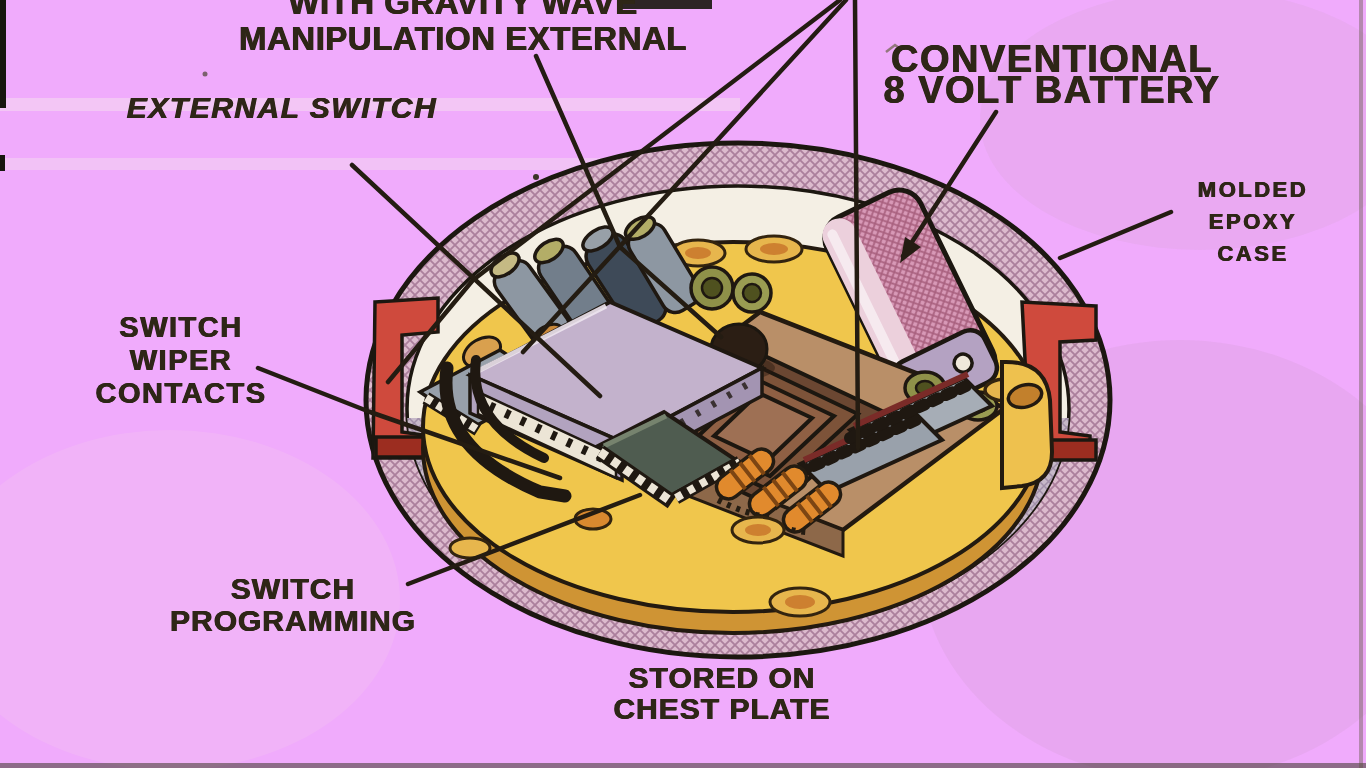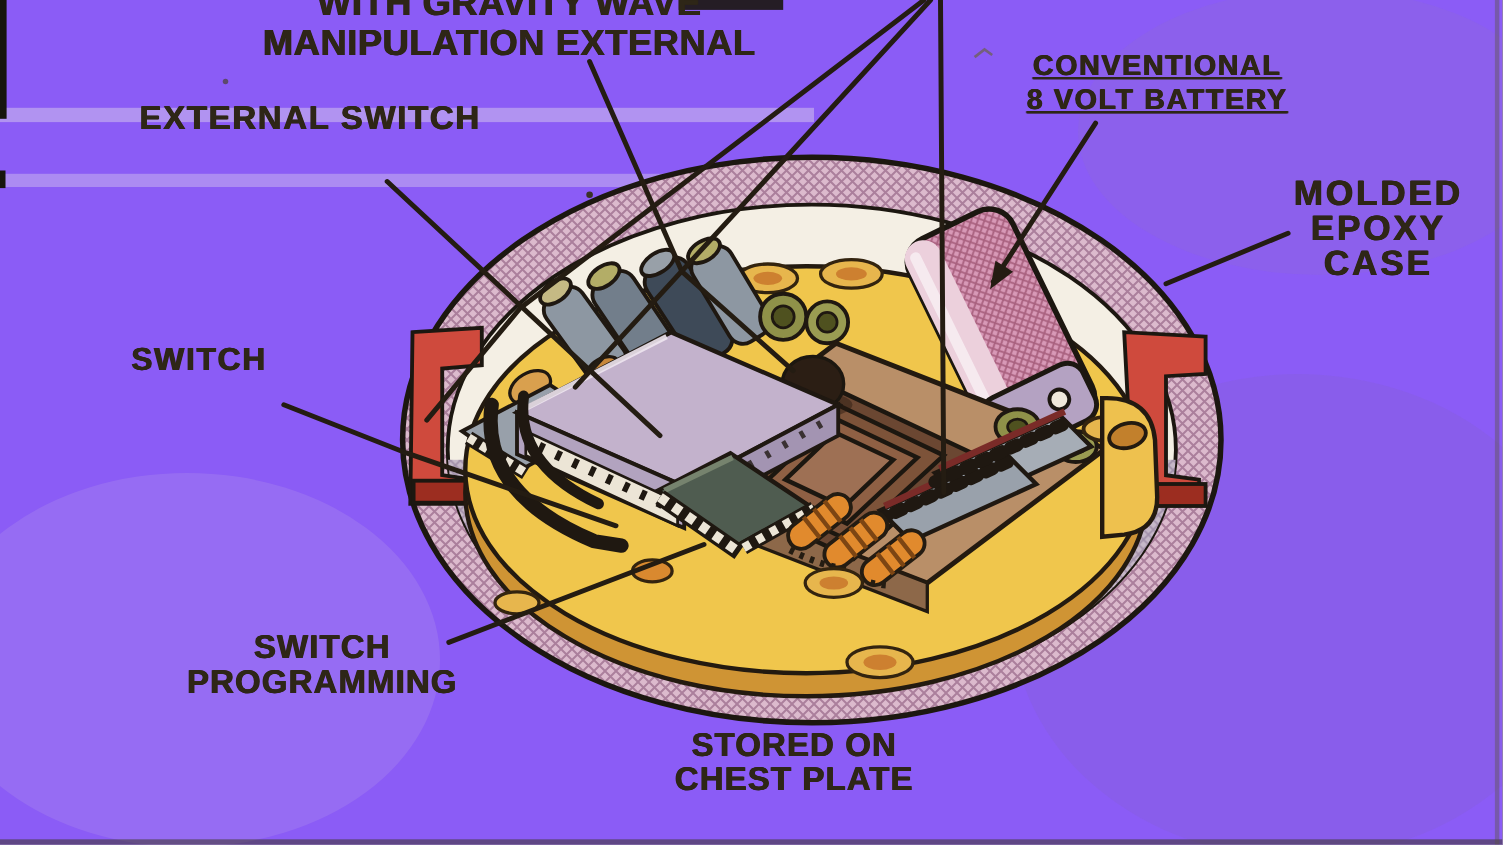--- a/index.html
+++ b/index.html
@@ -1,32 +1,32 @@
 <!DOCTYPE html>
 <html><head>
 <meta charset="utf-8">
 <style>
   html,body{margin:0;padding:0;background:#9a9a80;}
   .stage{
     position:relative;width:1366px;height:768px;overflow:hidden;
-    background:#8b5cf6;
+    background:#f0abfc;
     font-family:"Liberation Sans", sans-serif;
   }
   svg{position:absolute;left:0;top:0;}
   .label{
     position:absolute;transform:translateX(-50%);
     text-align:center;font-weight:700;color:#2e2617;white-space:nowrap;
     text-shadow:0.5px 0 currentColor,-0.5px 0 currentColor;
     z-index:5;
   }
   .label .ln{display:block;}
   #lbl-program{left:463px;top:-15px;font-size:33px;line-height:36px;letter-spacing:0.5px;}
-  #lbl-selector{left:282px;top:92px;font-size:30px;line-height:32px;letter-spacing:1.5px;}
-  #lbl-battery{left:1052px;top:44px;font-size:26px;line-height:31px;letter-spacing:1.5px;text-decoration:underline;}
-  #lbl-epoxy{left:1253px;top:159px;font-size:32px;line-height:32px;letter-spacing:2.5px;}
+  #lbl-selector{left:282px;top:92px;font-size:30px;line-height:32px;letter-spacing:1.5px;font-style:italic;}
+  #lbl-battery{left:1052px;top:44px;font-size:38px;line-height:31px;letter-spacing:1.5px;}
+  #lbl-epoxy{left:1253px;top:174px;font-size:22px;line-height:32px;letter-spacing:2.5px;}
   #lbl-wiper{left:181px;top:311px;font-size:29px;line-height:33px;letter-spacing:1.5px;}
   #lbl-programming{left:293px;top:573px;font-size:30px;line-height:31.5px;letter-spacing:1px;}
   #lbl-chest{left:722px;top:662px;font-size:30px;line-height:31px;letter-spacing:1px;}
 </style>
 </head>
 <body>
 
 <div class="stage">
 
 <svg width="1366" height="768" viewBox="0 0 1366 768">
@@ -255,20 +255,22 @@
 </div>
 
 <div class="label" id="lbl-epoxy">
   <span class="ln">MOLDED</span>
   <span class="ln">EPOXY</span>
   <span class="ln">CASE</span>
 </div>
 
 <div class="label" id="lbl-wiper">
   <span class="ln">SWITCH</span>
+  <span class="ln">WIPER</span>
+  <span class="ln">CONTACTS</span>
 </div>
 
 <div class="label" id="lbl-programming">
   <span class="ln">SWITCH</span>
   <span class="ln">PROGRAMMING</span>
 </div>
 
 <div class="label" id="lbl-chest">
   <span class="ln">STORED ON</span>
   <span class="ln">CHEST PLATE</span>

